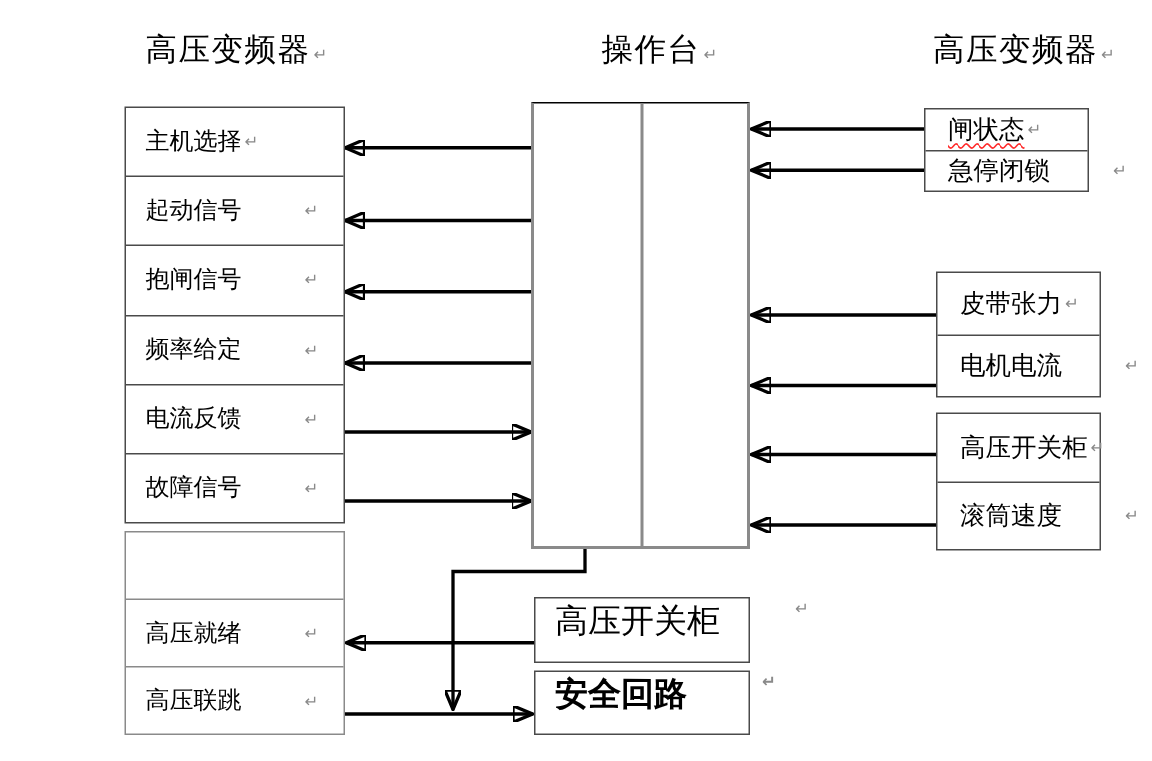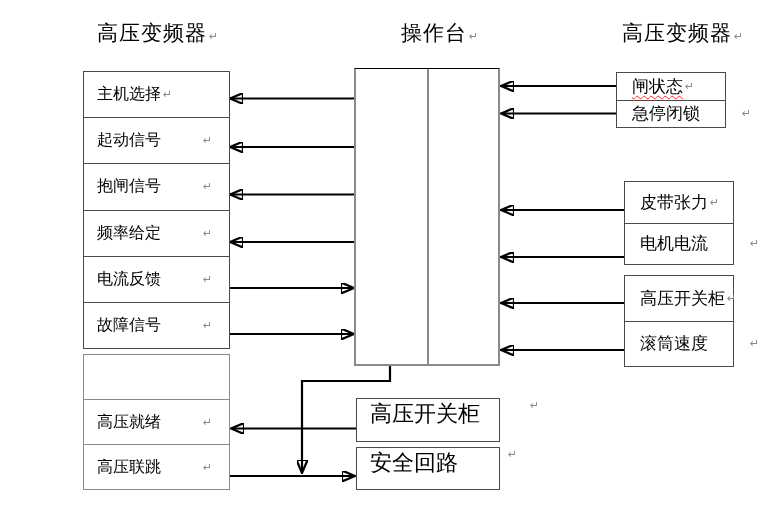--- a/index.html
+++ b/index.html
@@ -142,18 +142,18 @@
     <div class="cell">
         <span>滚筒速度</span>
         <span class="pmark">↵</span>
       </div>
   </div>
 
   <div class="box" style="left:356px;top:398px;width:144px;height:44px;">
     <span>高压开关柜</span>
       <span class="pmark">↵</span>
   </div>
-  <div class="box" style="left:356px;top:447px;width:144px;height:43px;">
+  <div class="box" style="left:356px;top:447px;width:144px;height:43px;font-weight:bold;">
     <span>安全回路</span>
       <span class="pmark">↵</span>
   </div>
 
 </div>
 
 </body></html>

